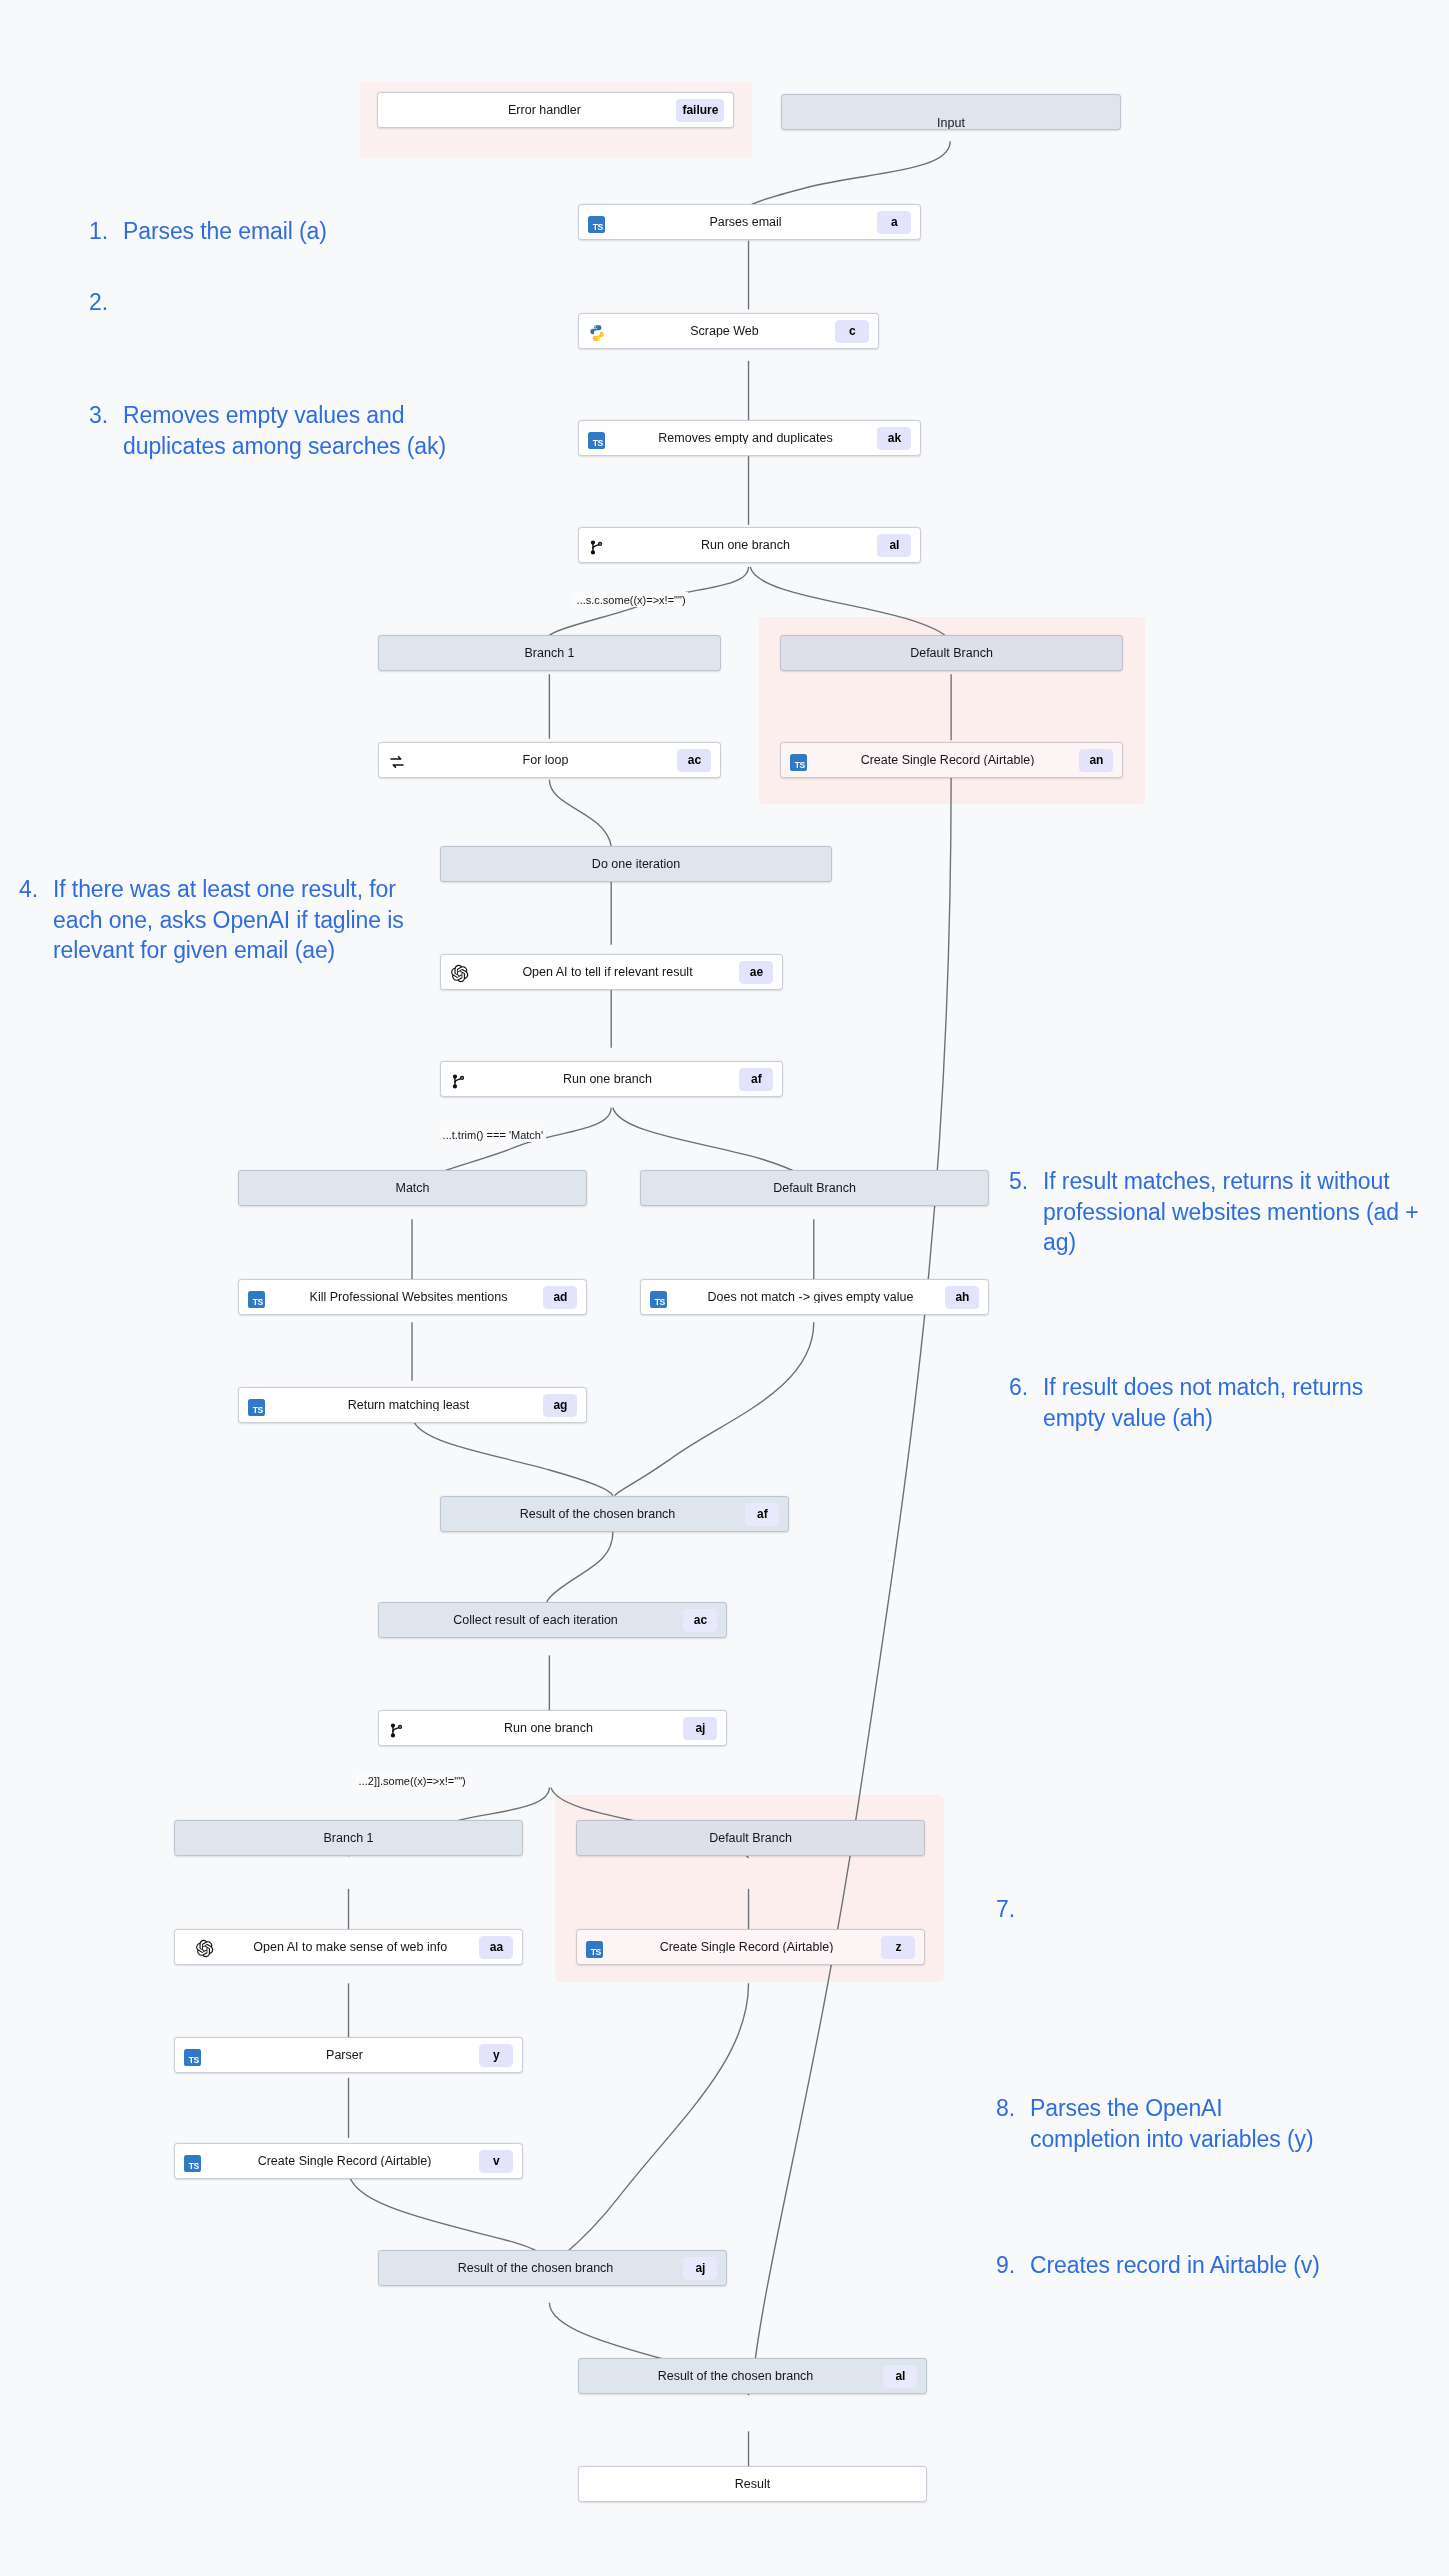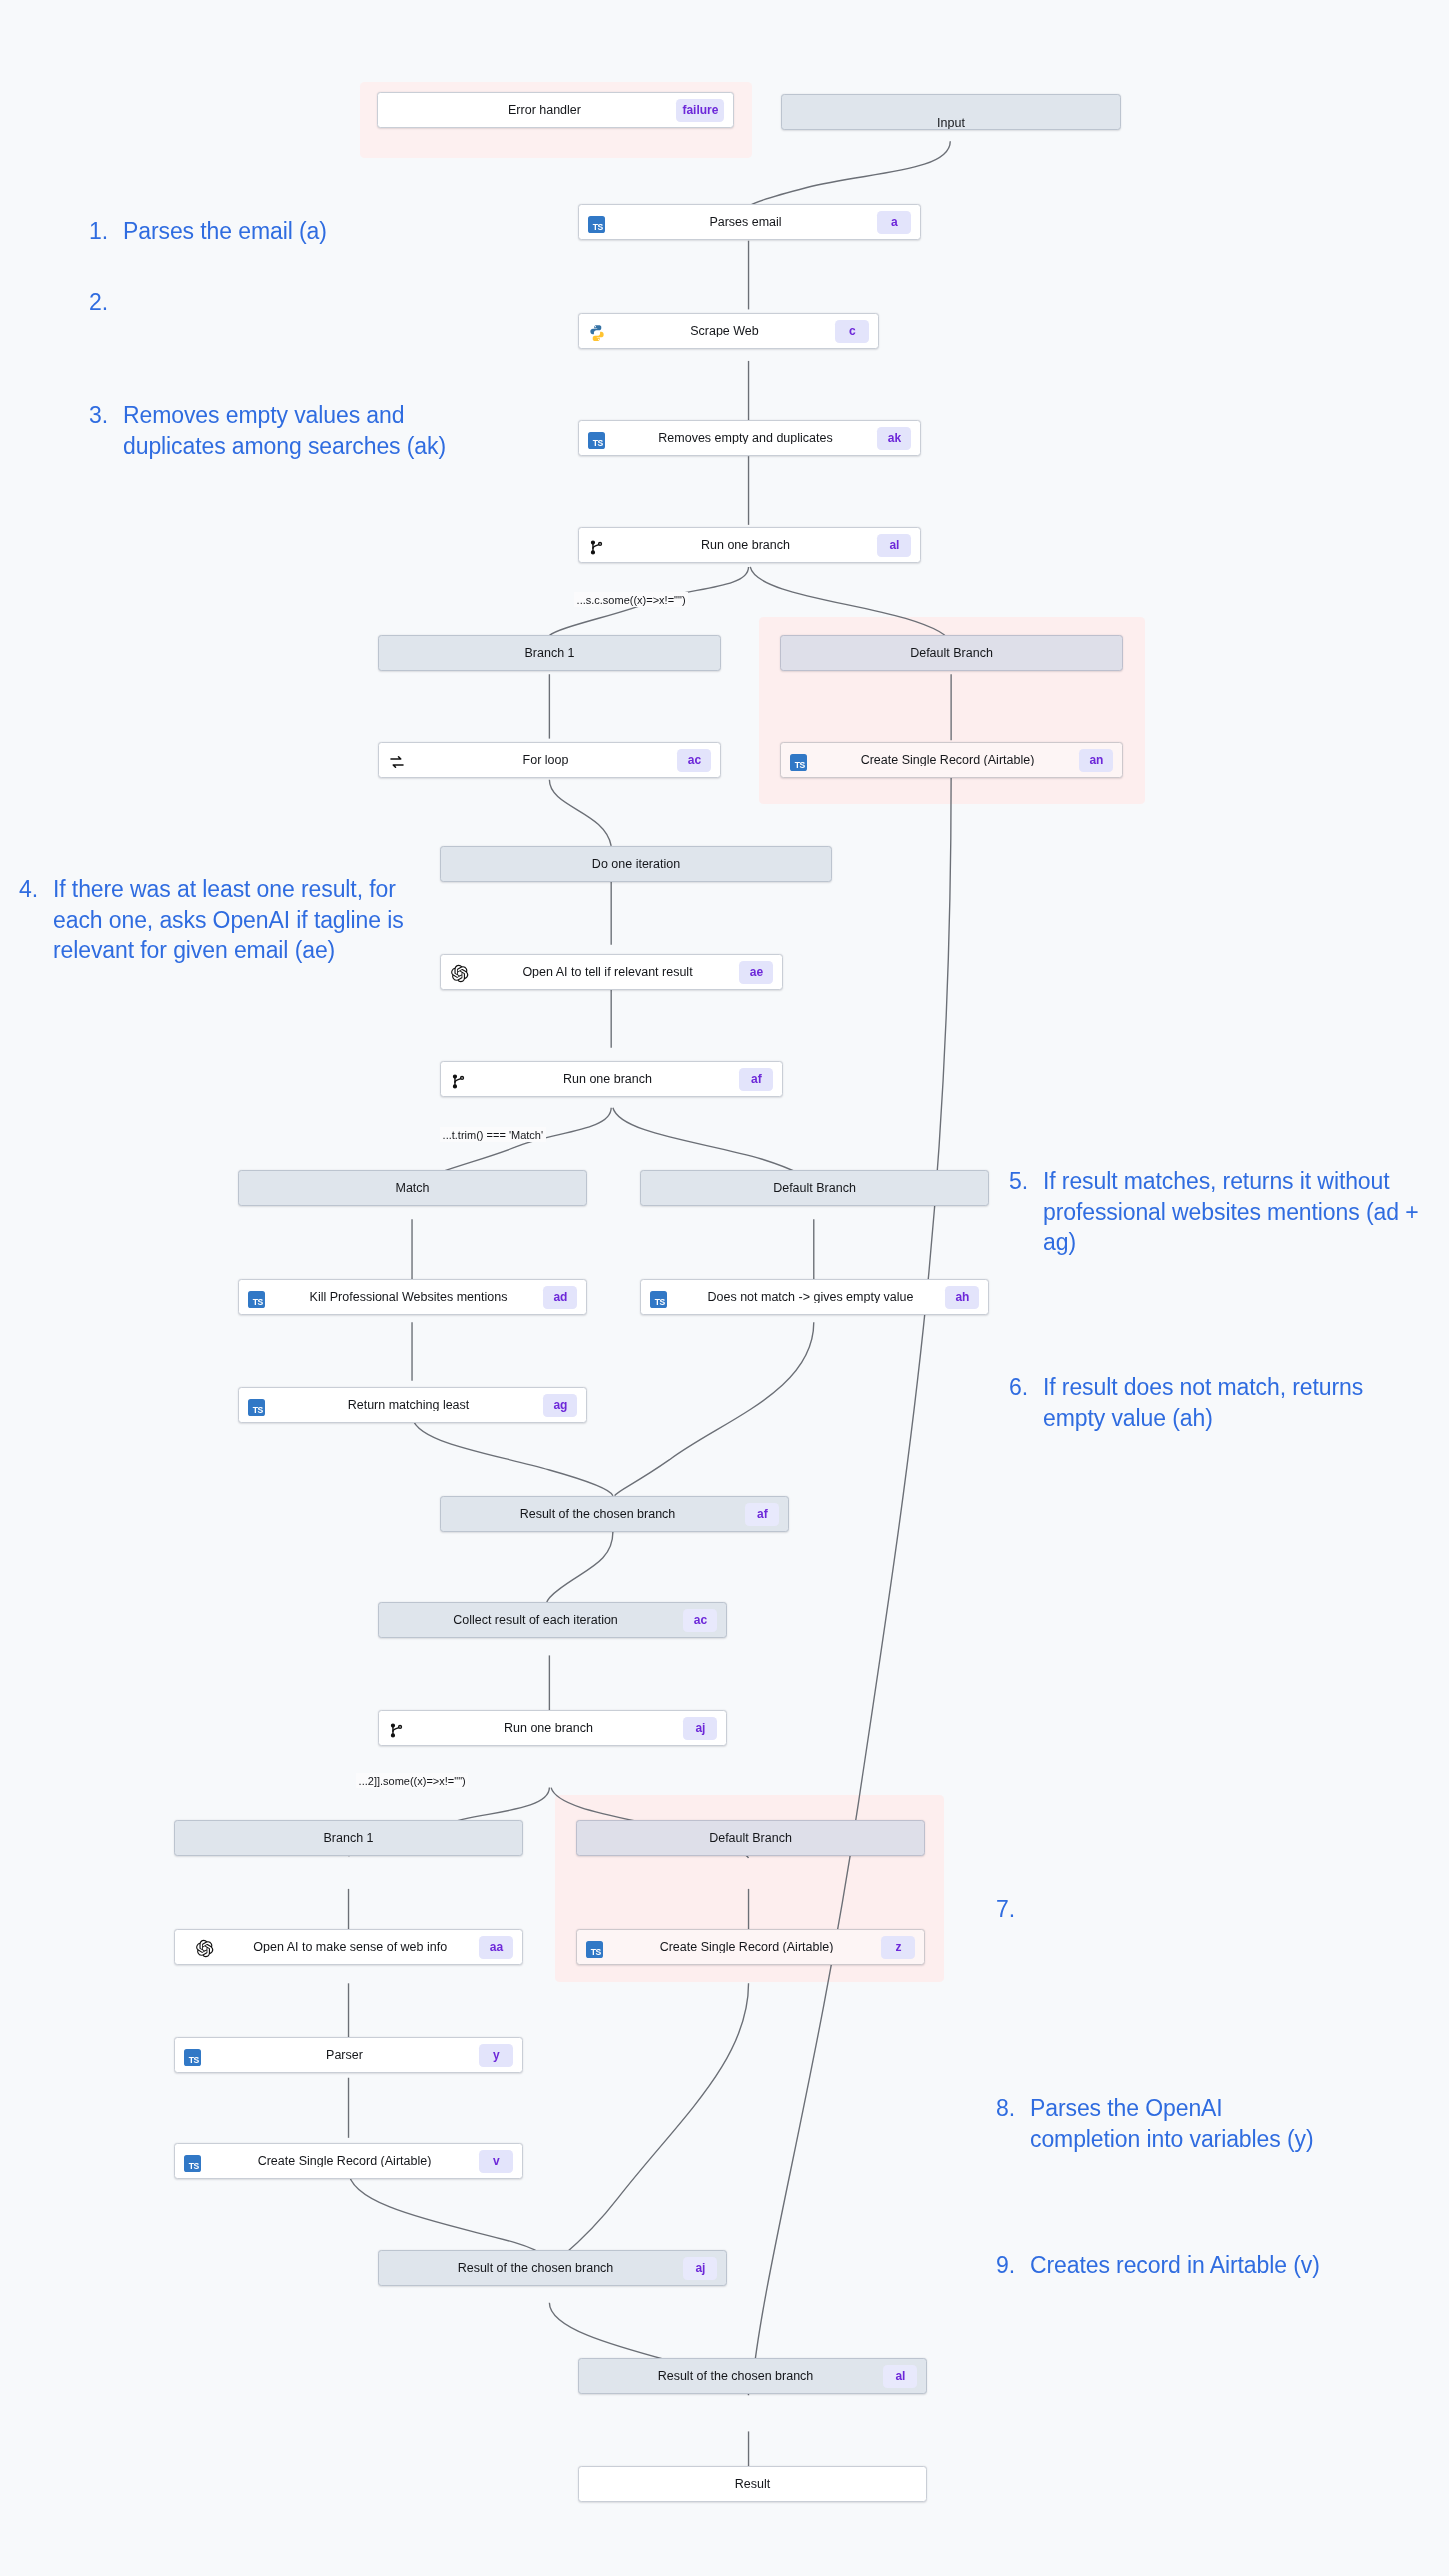--- a/index.html
+++ b/index.html
@@ -60,21 +60,21 @@
     line-height: 1;
     white-space: nowrap;
     overflow: hidden;
   }
   .node .badge {
     flex: 0 0 auto;
     min-width: 34px;
     height: 23px;
     border-radius: 4.3px;
     background: #e3e4fb;
-    color: #6d28d9;
+    color: #000000;
     font-weight: bold;
     font-size: 12px;
     display: flex;
     align-items: center;
     justify-content: center;
     padding: 0 6px;
     box-sizing: border-box;
   }
   .node .icon-slot {
     flex: 0 0 auto;

